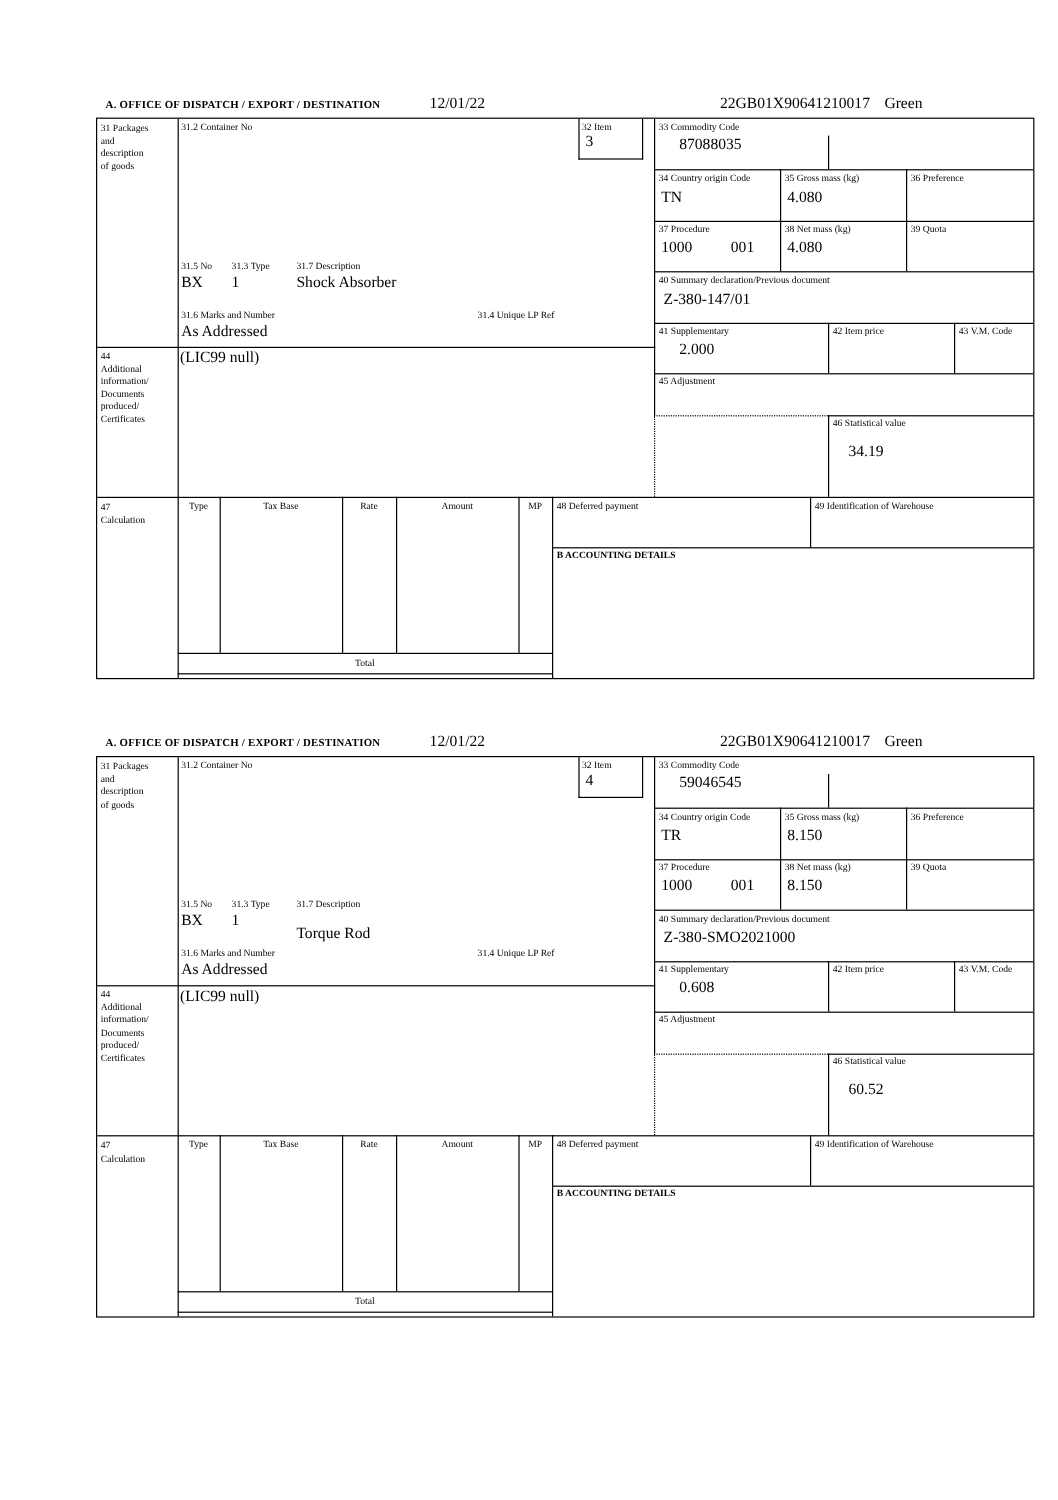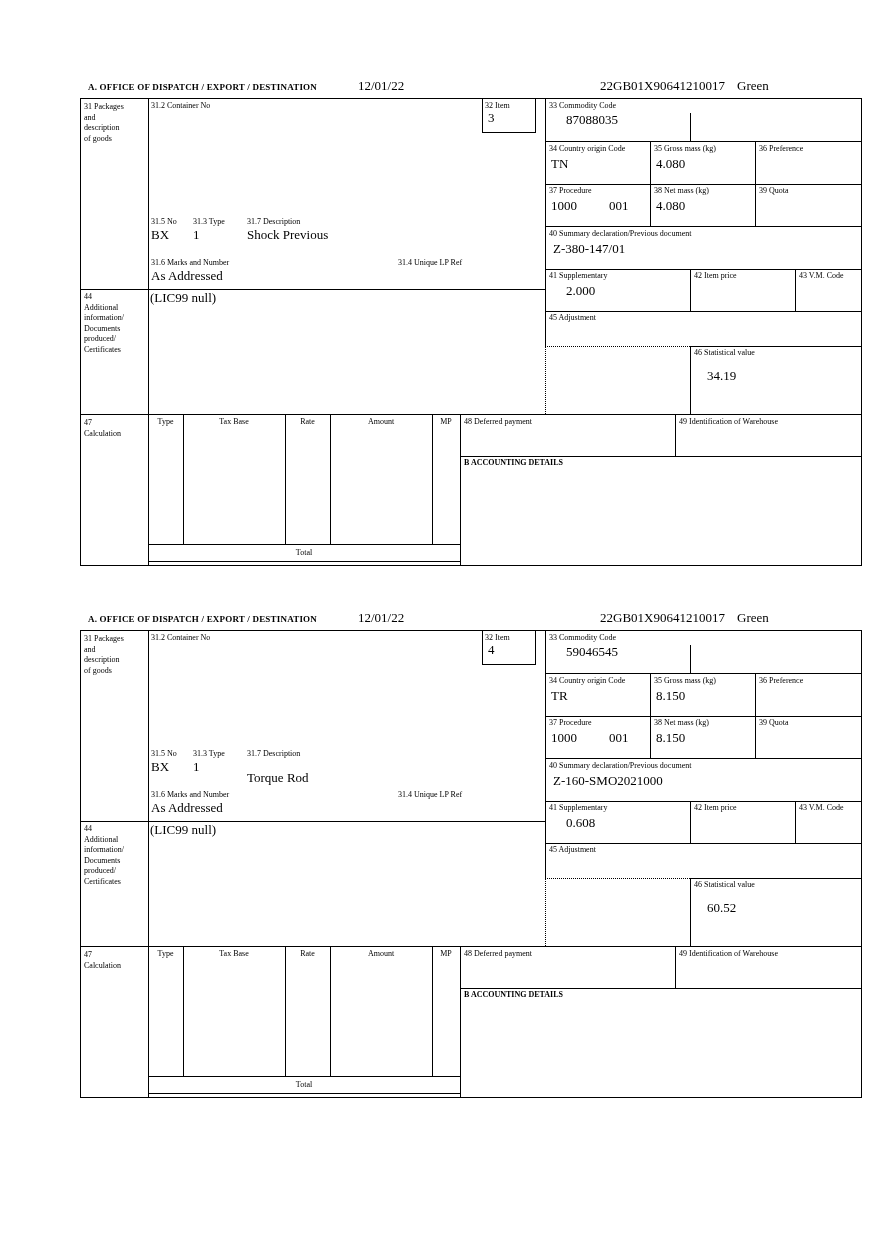--- a/index.html
+++ b/index.html
@@ -84,21 +84,21 @@
       </div>
 
       <div class="lbl" style="left:70px;top:2px">31.2 Container No</div>
       <div class="lbl" style="left:404px;top:2px">32 Item</div>
       <div class="val" style="left:407px;top:12px">3</div>
       <div class="lbl" style="left:70px;top:118px">31.5 No</div>
       <div class="lbl" style="left:112px;top:118px">31.3 Type</div>
       <div class="lbl" style="left:166px;top:118px">31.7 Description</div>
       <div class="val" style="left:70px;top:129px">BX</div>
       <div class="val" style="left:112px;top:129px">1</div>
-      <div class="val" style="left:166px;top:129px">Shock Previous</div>
+      <div class="val" style="left:166px;top:129px">Shock Absorber</div>
       <div class="lbl" style="left:70px;top:159px">31.6 Marks and Number</div>
       <div class="lbl" style="left:317px;top:159px">31.4 Unique LP Ref</div>
       <div class="val" style="left:70px;top:170px">As Addressed</div>
       <div class="val" style="left:69px;top:192px">(LIC99 null)</div>
 
       <div class="lbl" style="left:468px;top:2px">33 Commodity Code</div>
       <div class="val" style="left:485px;top:14px">87088035</div>
       <div class="lbl" style="left:468px;top:45px">34 Country origin Code</div>
       <div class="val" style="left:470px;top:58px">TN</div>
       <div class="lbl" style="left:573px;top:45px">35 Gross mass (kg)</div>
@@ -209,21 +209,21 @@
       <div class="lbl" style="left:573px;top:45px">35 Gross mass (kg)</div>
       <div class="val" style="left:575px;top:58px">8.150</div>
       <div class="lbl" style="left:678px;top:45px">36 Preference</div>
       <div class="lbl" style="left:468px;top:87px">37 Procedure</div>
       <div class="val" style="left:470px;top:100px">1000</div>
       <div class="val" style="left:528px;top:100px">001</div>
       <div class="lbl" style="left:573px;top:87px">38 Net mass (kg)</div>
       <div class="val" style="left:575px;top:100px">8.150</div>
       <div class="lbl" style="left:678px;top:87px">39 Quota</div>
       <div class="lbl" style="left:468px;top:130px">40 Summary declaration/Previous document</div>
-      <div class="val" style="left:472px;top:143px">Z-160-SMO2021000</div>
+      <div class="val" style="left:472px;top:143px">Z-380-SMO2021000</div>
       <div class="lbl" style="left:468px;top:172px">41 Supplementary</div>
       <div class="val" style="left:485px;top:185px">0.608</div>
       <div class="lbl" style="left:613px;top:172px">42 Item price</div>
       <div class="lbl" style="left:718px;top:172px">43 V.M. Code</div>
       <div class="lbl" style="left:468px;top:214px">45 Adjustment</div>
       <div class="lbl" style="left:613px;top:249px">46 Statistical value</div>
       <div class="val" style="left:626px;top:270px">60.52</div>
 
       <div class="lbl ctr" style="left:67px;top:318px;width:35px">Type</div>
       <div class="lbl ctr" style="left:102px;top:318px;width:102px">Tax Base</div>

